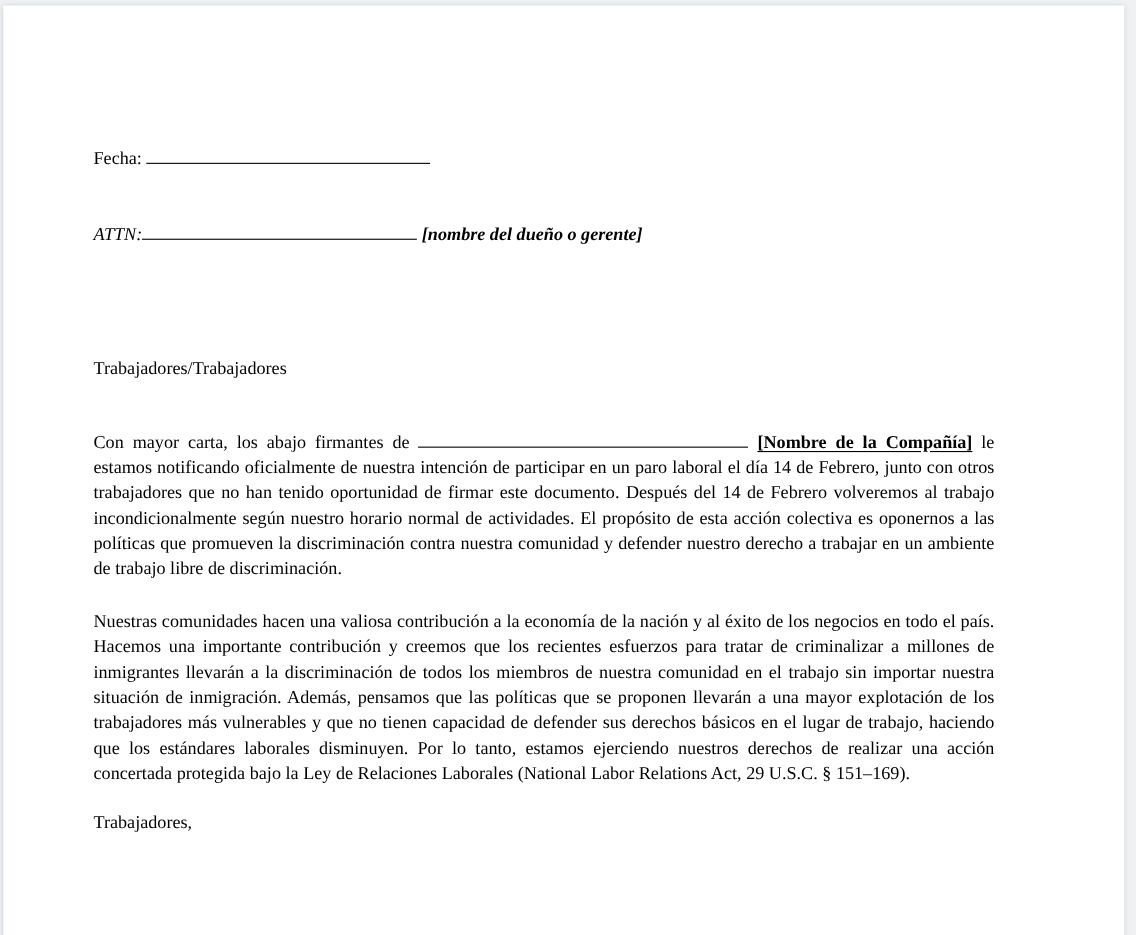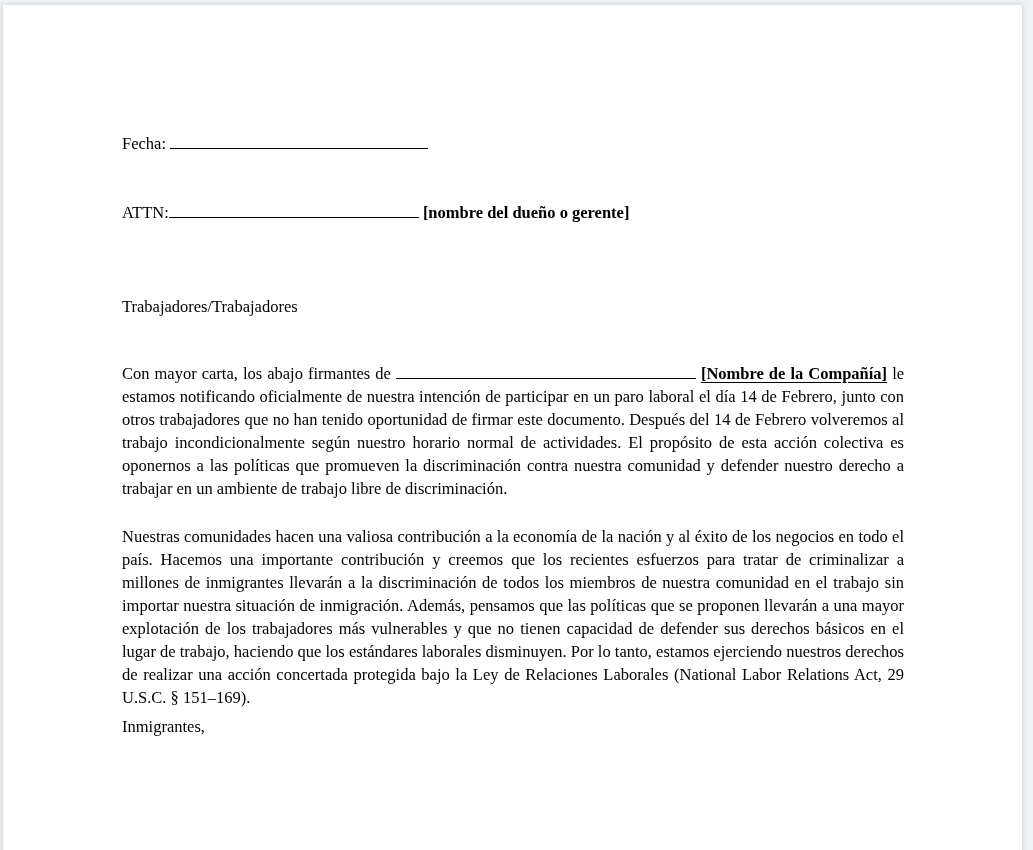--- a/index.html
+++ b/index.html
@@ -13,32 +13,32 @@
   .paper {
     position: absolute;
     left: 3px;
     top: 5px;
     width: 1019px;
     height: 900px;
     background: #ffffff;
     box-shadow: 0 0 5px rgba(120,130,140,0.35);
   }
   .content {
-    padding: 127px 118px 0 119px;
+    padding: 127px 118px 0 82px;
     color: #000000;
     font-size: 16.5px;
     line-height: 23px;
     text-align: left;
   }
   .line-block { white-space: nowrap; }
   .fecha-line   { margin-bottom: 46px; }
-  .attn-line    { margin-bottom: 48px; }
+  .attn-line    { margin-bottom: 76px; font-style: italic; }
   .ref-para     { margin-bottom: 44px; }
   .para-1       { margin-bottom: 25px; text-align: justify; }
-  .para-2       { margin-bottom: 6px; text-align: justify; }
+  .para-2       { margin-bottom: 22px; text-align: justify; }
   .blank {
     display: inline-block;
     border-bottom: 1.4px solid #000;
     height: 15px;
     vertical-align: baseline;
   }
   .blank-date    { width: 258px; }
   .blank-attn    { width: 250px; }
   .blank-company { width: 300px; }
   .bold { font-weight: bold; }
@@ -74,17 +74,17 @@
       <span class="blank blank-company"></span>
       <span class="bold-underline">[Nombre de la Compañía]</span>
       <span>le estamos notificando oficialmente de nuestra intención de participar en un paro laboral el día 14 de Febrero, junto con otros trabajadores que no han tenido oportunidad de firmar este documento. Después del 14 de Febrero volveremos al trabajo incondicionalmente según nuestro horario normal de actividades. El propósito de esta acción colectiva es oponernos a las políticas que promueven la discriminación contra nuestra comunidad y defender nuestro derecho a trabajar en un ambiente de trabajo libre de discriminación.</span>
     </div>
 
     <div class="para-2">
       <span>Nuestras comunidades hacen una valiosa contribución a la economía de la nación y al éxito de los negocios en todo el país. Hacemos una importante contribución y creemos que los recientes esfuerzos para tratar de criminalizar a millones de inmigrantes llevarán a la discriminación de todos los miembros de nuestra comunidad en el trabajo sin importar nuestra situación de inmigración. Además, pensamos que las políticas que se proponen llevarán a una mayor explotación de los trabajadores más vulnerables y que no tienen capacidad de defender sus derechos básicos en el lugar de trabajo, haciendo que los estándares laborales disminuyen. Por lo tanto, estamos ejerciendo nuestros derechos de realizar una acción concertada protegida bajo la Ley de Relaciones Laborales (National Labor Relations Act, 29 U.S.C. § 151–169).</span>
     </div>
 
     <div class="closing-line">
-      <span>Inmigrantes,</span>
+      <span>Trabajadores,</span>
     </div>
 
   </div>
 </div>
 
 </body></html>

